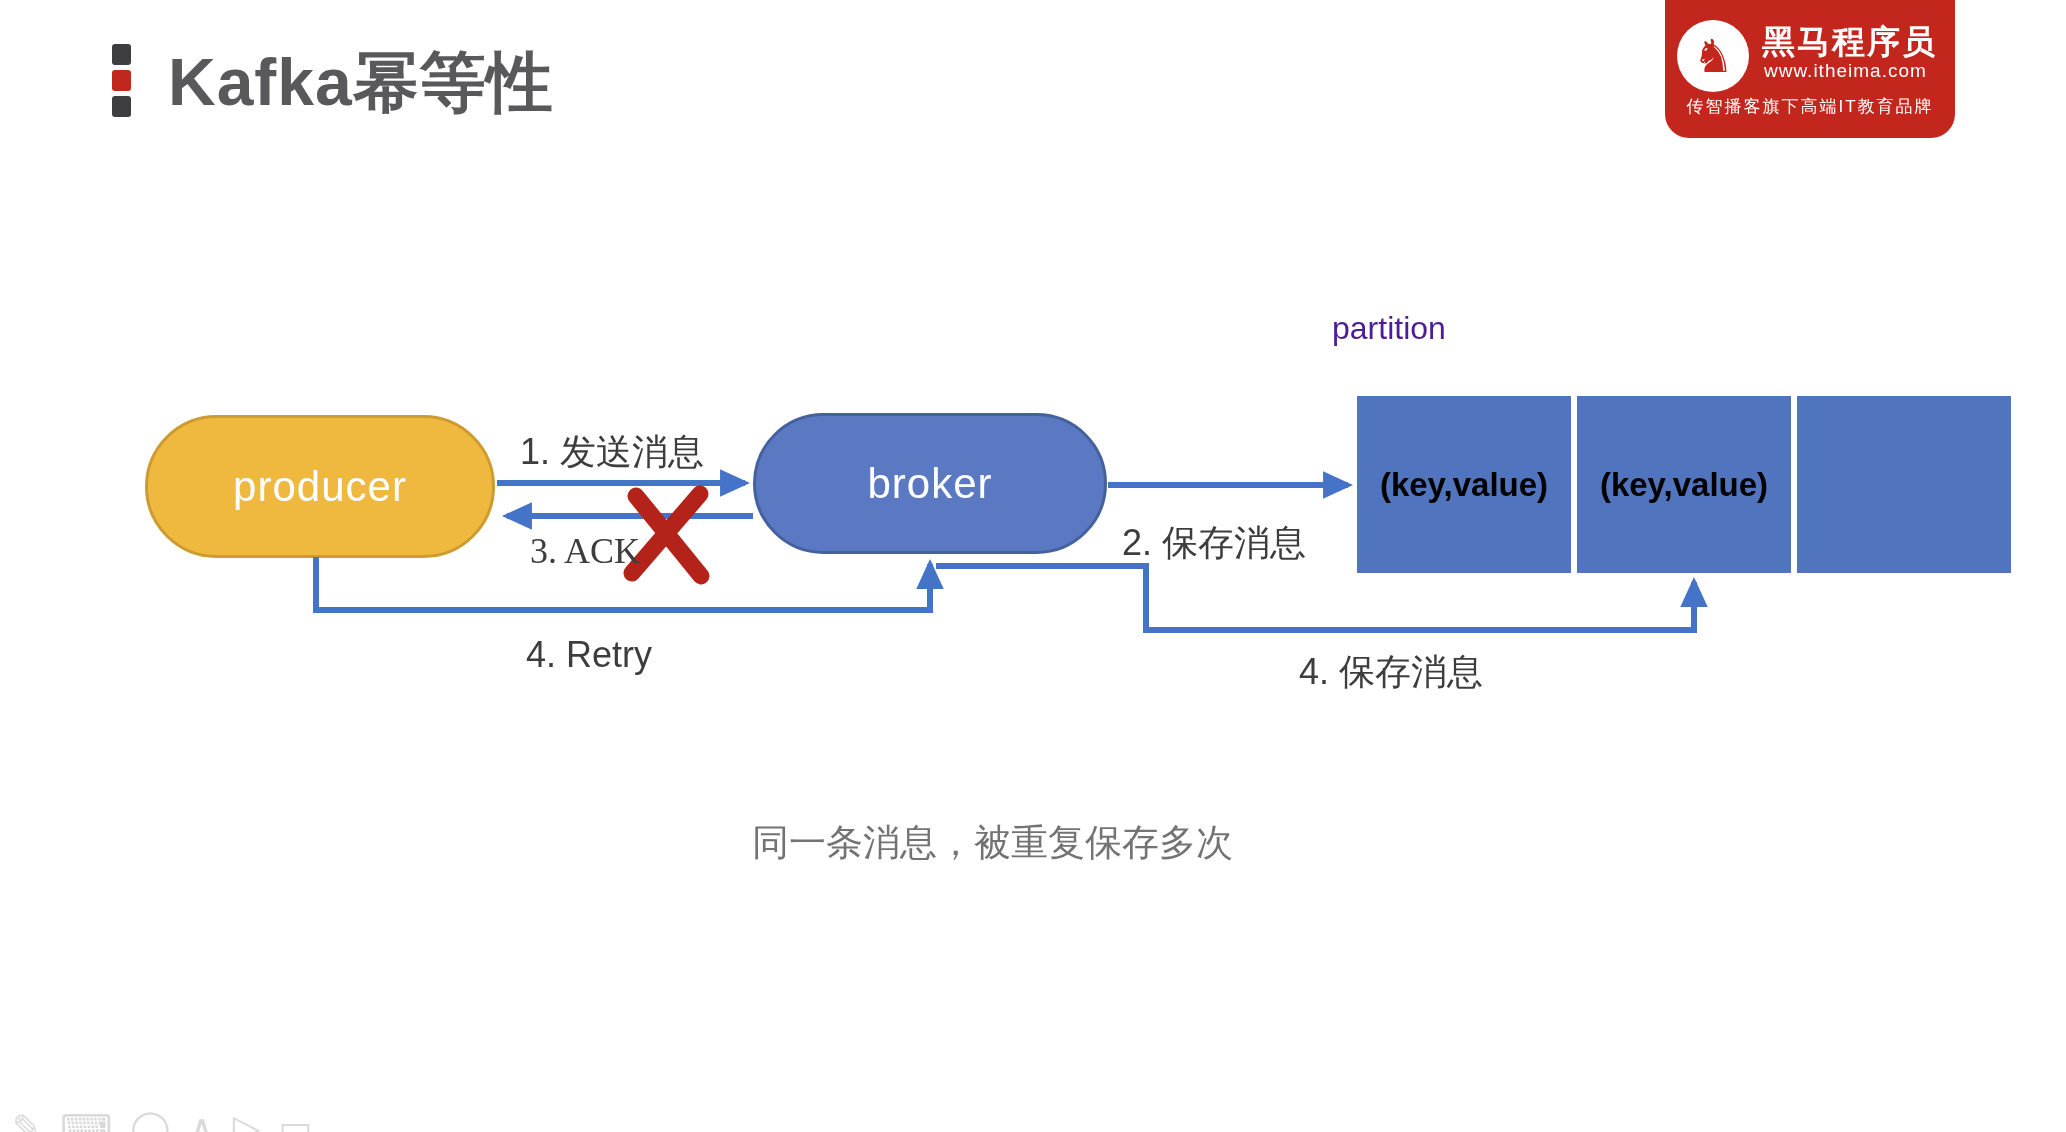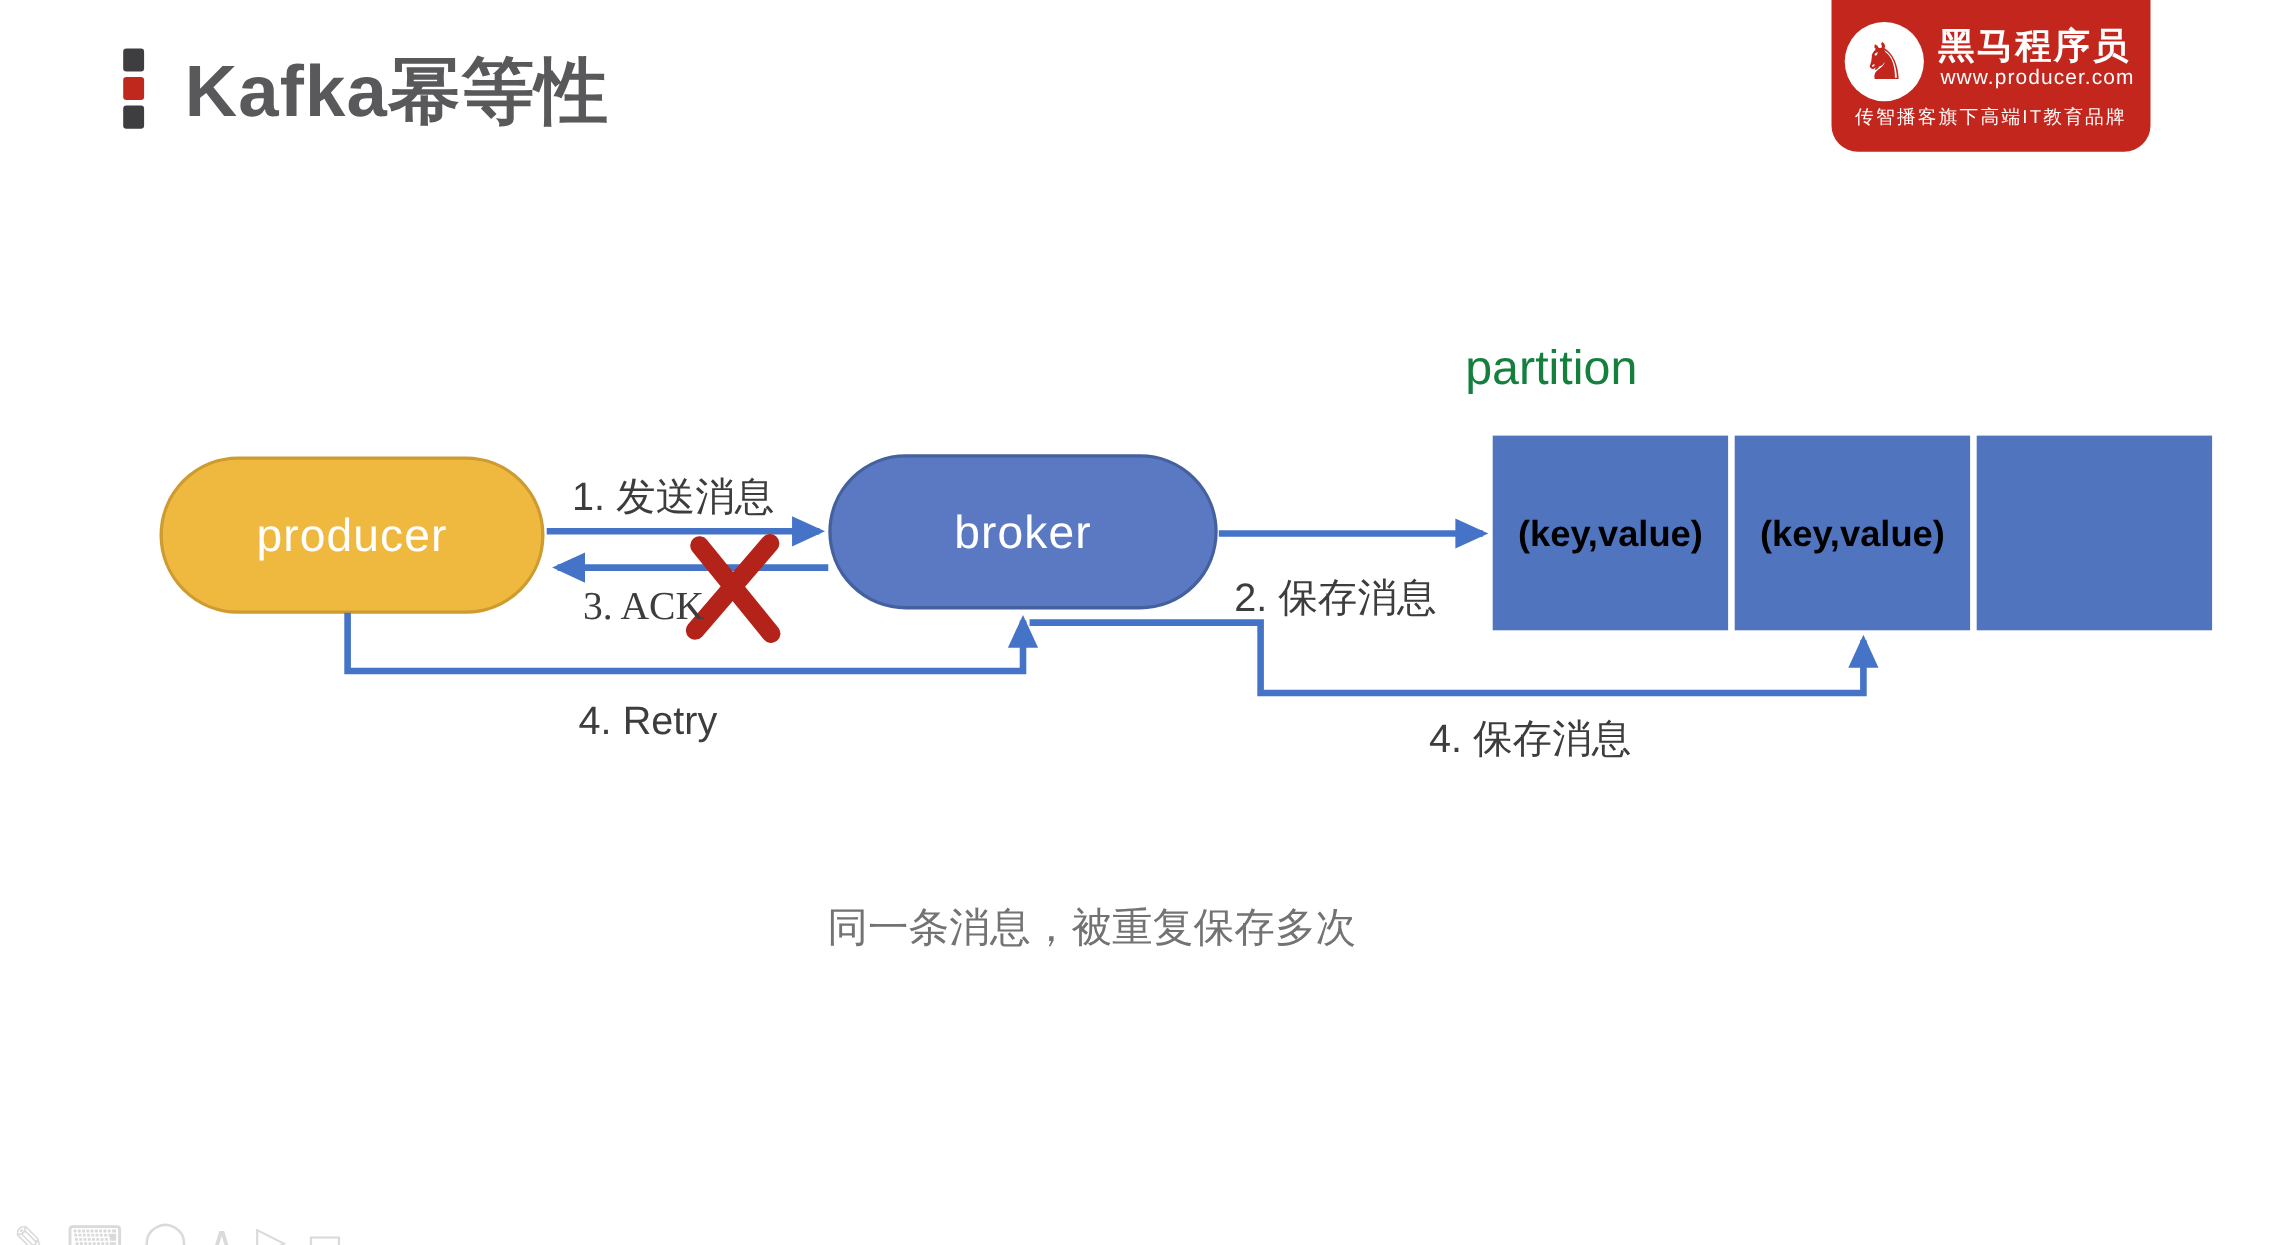--- a/index.html
+++ b/index.html
@@ -36,21 +36,21 @@
   }
   .producer{
     left:145px;top:415px;width:350px;height:143px;border-radius:72px;
     background:#EFB93F;border:3px solid #CE9B30;box-sizing:border-box;
   }
   .broker{
     left:753px;top:413px;width:354px;height:141px;border-radius:71px;
     background:#5B79C2;border:3px solid #44619E;box-sizing:border-box;
   }
   .partition-label{
-    position:absolute;left:1332px;top:310px;font-size:44px;color:#15803d;font-weight:400;white-space:nowrap;
+    position:absolute;left:1332px;top:310px;font-size:32px;color:#4c1d95;font-weight:400;white-space:nowrap;
   }
   .partition-row{position:absolute;left:1357px;top:396px;display:flex;gap:6px;}
   .partition-cell{
     width:214px;height:177px;background:#5174BE;display:flex;align-items:center;justify-content:center;
     color:#000000;font-size:33px;font-weight:700;white-space:nowrap;
   }
   
   .connectors{position:absolute;left:0;top:0;width:2066px;height:1132px;pointer-events:none;}
   
   .arrow-label{position:absolute;font-size:36px;color:#3D3D3D;font-weight:400;white-space:nowrap;}
@@ -77,21 +77,21 @@
       <div class="sq"></div>
       <div class="sq red"></div>
       <div class="sq"></div>
     </div>
     <h1 class="page-title">Kafka幂等性</h1>
   </div>
 
   <div class="logo">
     <div class="logo-circle">♞</div>
     <div class="logo-brand">黑马程序员</div>
-    <div class="logo-url">www.producer.com</div>
+    <div class="logo-url">www.itheima.com</div>
     <div class="logo-tagline">传智播客旗下高端IT教育品牌</div>
   </div>
 
   <div class="partition-label">partition</div>
   <div class="partition-row">
     <div class="partition-cell">(key,value)</div>
     <div class="partition-cell">(key,value)</div>
     <div class="partition-cell"></div>
   </div>
 

